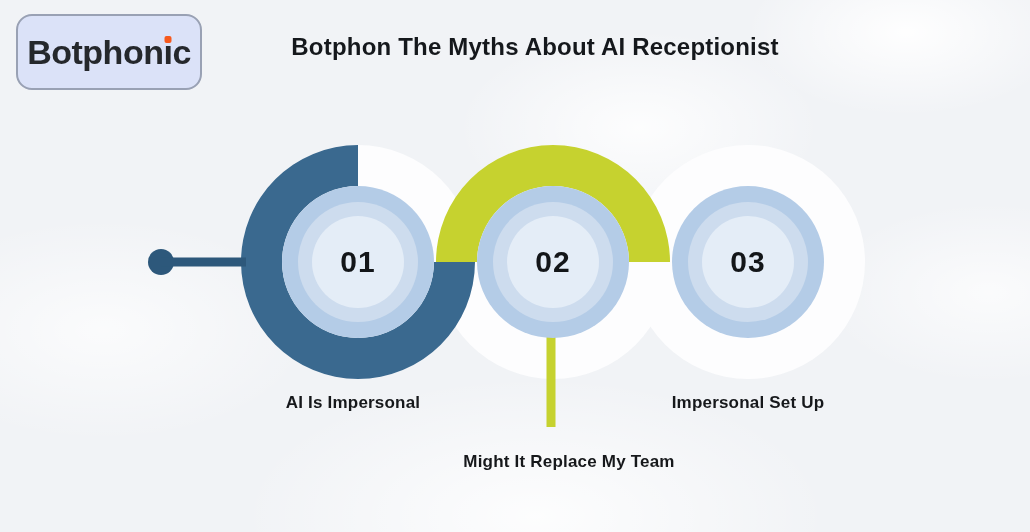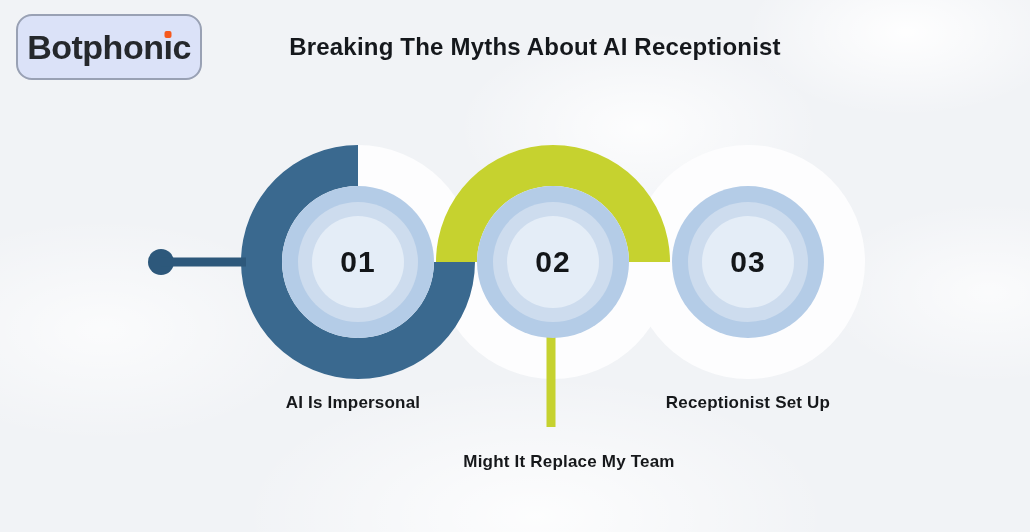--- a/index.html
+++ b/index.html
@@ -8,21 +8,21 @@
     font-family:"Liberation Sans",sans-serif;
     background-color:#f1f3f6;
     background-image:
       radial-gradient(230px 120px at 88% 6%, rgba(255,255,255,.95), rgba(255,255,255,0) 70%),
       radial-gradient(260px 140px at 62% 24%, rgba(255,255,255,.85), rgba(255,255,255,0) 70%),
       radial-gradient(300px 160px at 10% 62%, rgba(255,255,255,.7), rgba(255,255,255,0) 70%),
       radial-gradient(420px 200px at 52% 97%, rgba(255,255,255,.85), rgba(255,255,255,0) 70%),
       radial-gradient(240px 130px at 96% 55%, rgba(255,255,255,.7), rgba(255,255,255,0) 70%);
   }
   .logo-badge{
-    position:absolute;left:16px;top:14px;width:186px;height:66px;box-sizing:border-box;
+    position:absolute;left:16px;top:14px;width:186px;height:76px;box-sizing:border-box;
     border:2px solid #99a1b4;border-radius:16px;background:#dbe2f8;
     display:flex;align-items:center;justify-content:center;
   }
   .logo-text{font-size:34px;font-weight:800;color:#25282c;letter-spacing:-0.5px;line-height:1;white-space:nowrap;}
   .logo-i{position:relative;display:inline-block;}
   .logo-i-dot{position:absolute;left:50%;transform:translateX(-50%);top:1px;width:7px;height:7px;border-radius:2px;background:#f6591d;}
   .title{
     position:absolute;left:280px;top:33px;width:510px;text-align:center;
     font-size:24px;font-weight:700;color:#15181c;letter-spacing:0.2px;white-space:nowrap;
   }
@@ -41,21 +41,21 @@
 </style>
 </head>
 <body>
 
 <div class="stage">
 
   <div class="logo-badge">
     <div class="logo-text"><span>Botphon</span><span class="logo-i"><span>ı</span><span class="logo-i-dot"></span></span><span>c</span></div>
   </div>
 
-  <div class="title">Breaking The Myths About AI Receptionist</div>
+  <div class="title">Botphon The Myths About AI Receptionist</div>
 
   <svg class="diagram-svg" viewBox="0 0 1030 532">
 
     <circle cx="358" cy="262" r="117" fill="#fdfdfe"></circle>
     <circle cx="553" cy="262" r="117" fill="#fdfdfe"></circle>
     <circle cx="748" cy="262" r="117" fill="#fdfdfe"></circle>
 
     <path d="M 358 145 A 117 117 0 1 0 475 262 L 434 262 A 76 76 0 1 1 358 186 Z" fill="#3a698f"></path>
 
     <path d="M 436 262 A 117 117 0 0 1 670 262 L 629 262 A 76 76 0 0 0 477 262 Z" fill="#c6d22f"></path>
@@ -77,15 +77,15 @@
     <circle cx="748" cy="262" r="60" fill="#cddcee"></circle>
     <circle cx="748" cy="262" r="46" fill="#e4edf7"></circle>
 
     <text x="358" y="272" text-anchor="middle" class="step-number">01</text>
     <text x="553" y="272" text-anchor="middle" class="step-number">02</text>
     <text x="748" y="272" text-anchor="middle" class="step-number">03</text>
   </svg>
 
   <div class="step-label label-1">AI Is Impersonal</div>
   <div class="step-label label-2">Might It Replace My Team</div>
-  <div class="step-label label-3">Receptionist Set Up</div>
+  <div class="step-label label-3">Impersonal Set Up</div>
 
 </div>
 
 </body></html>

